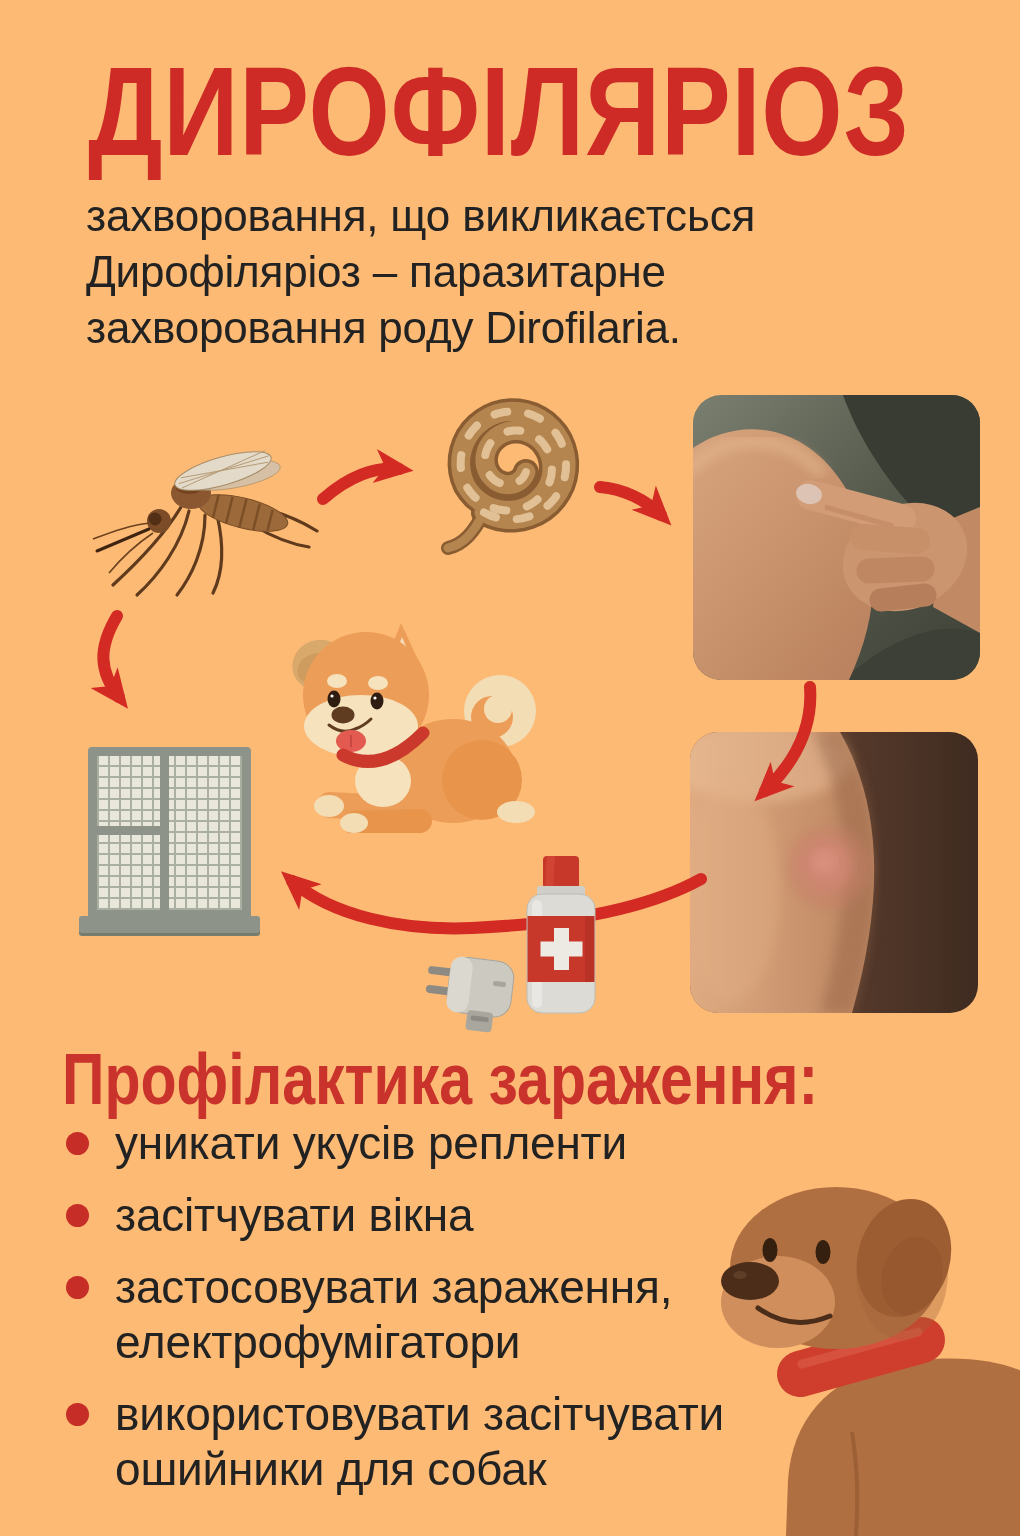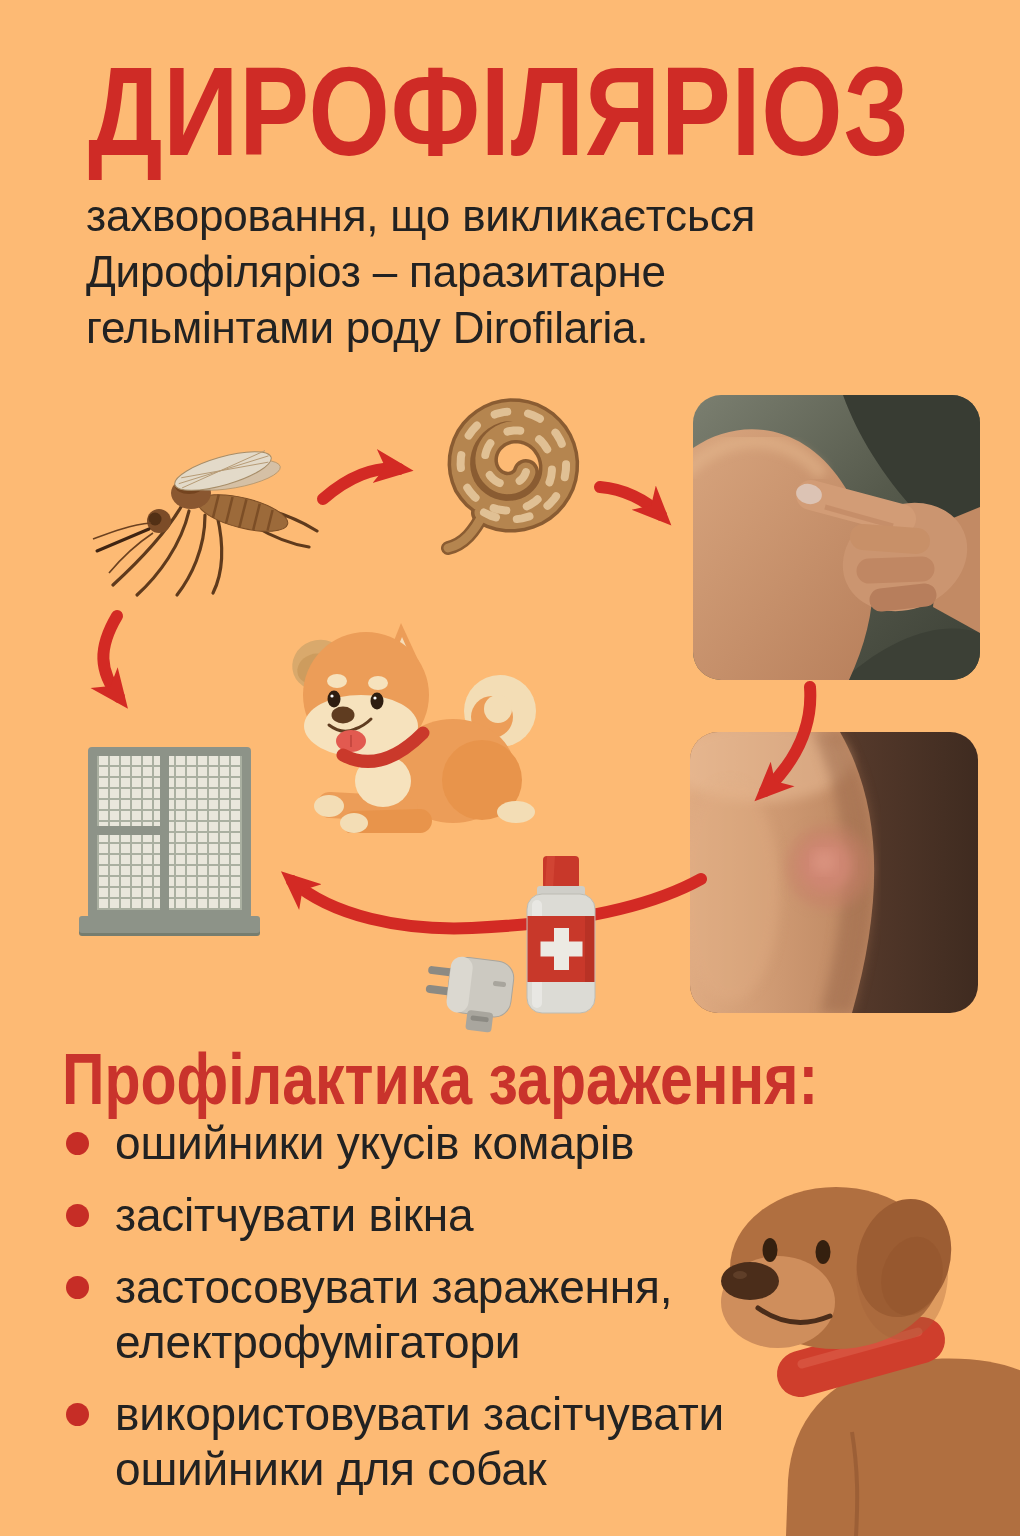--- a/index.html
+++ b/index.html
@@ -52,21 +52,21 @@
 </head>
 <body>
 
 <div class="poster">
 
   <h1 class="title">ДИРОФІЛЯРІОЗ</h1>
 
   <div class="intro">
     <div class="intro-line">захворовання, що викликаєтсься</div>
     <div class="intro-line">Дирофіляріоз – паразитарне</div>
-    <div class="intro-line">гельмінтами роду Dirofilaria.</div>
+    <div class="intro-line">захворовання роду Dirofilaria.</div>
   </div>
 
   <div class="photo photo1">
     <svg width="287" height="285" viewBox="0 0 287 285">
       <defs>
         <linearGradient id="p1bg" x1="0" y1="0" x2="1" y2="1">
           <stop offset="0" stop-color="#7b7f70"></stop>
             <stop offset=".5" stop-color="#565a4c"></stop>
             <stop offset="1" stop-color="#3c4036"></stop>
         </linearGradient>
@@ -237,21 +237,21 @@
       <rect x="68" y="24" width="13" height="5" rx="2" fill="#a8a59d"></rect>
       <rect x="46" y="56" width="26" height="20" rx="4" fill="#a9a69e"></rect>
       <rect x="50" y="61" width="18" height="5" rx="2" fill="#8c8a83"></rect>
     </g>
   </svg>
 
   <h2 class="prev-heading">Профілактика зараження:</h2>
   <ul class="prev-list">
     <li>
       <span class="dot"></span>
-      <span class="li-text">ошийники укусів комарів</span>
+      <span class="li-text">уникати укусів репленти</span>
     </li>
     <li>
       <span class="dot"></span>
       <span class="li-text">засітчувати вікна</span>
     </li>
     <li>
       <span class="dot"></span>
       <span class="li-text">застосовувати зараження, електрофумігатори</span>
     </li>
     <li>

